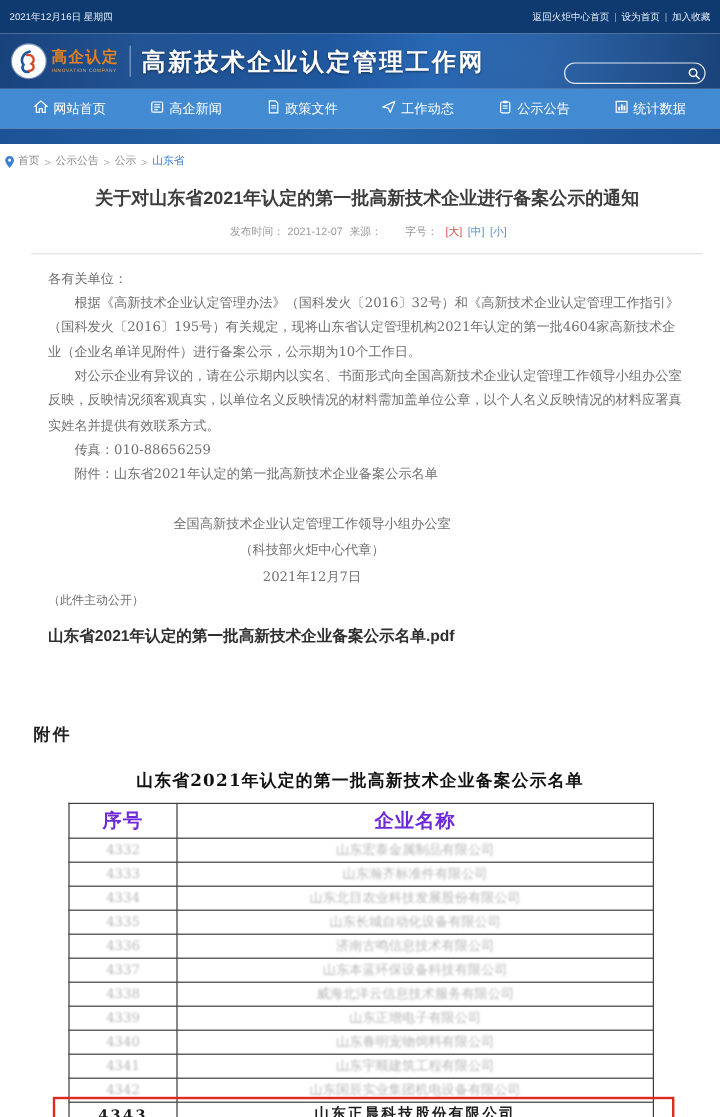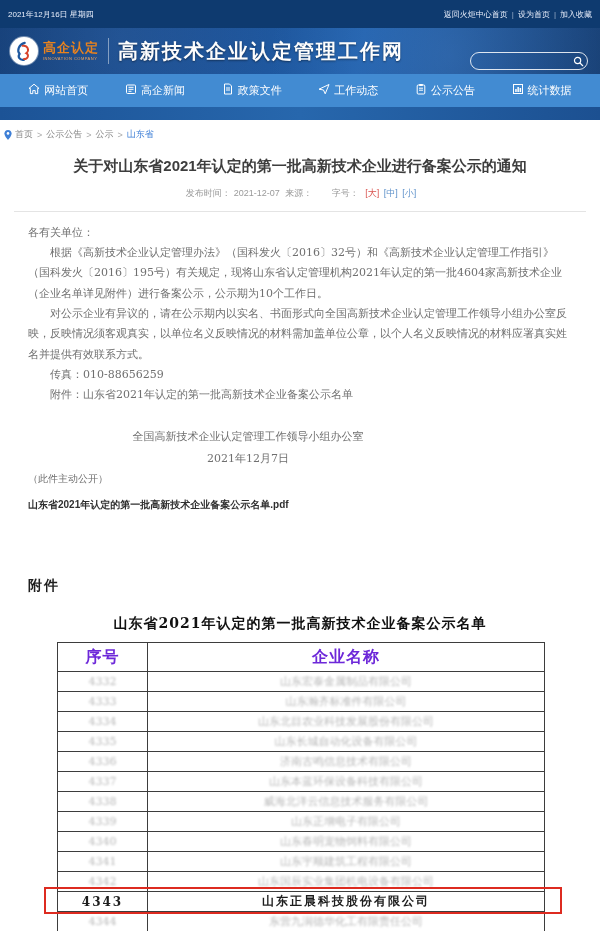--- a/index.html
+++ b/index.html
@@ -41,37 +41,37 @@
   .substrip { height:13px; background:linear-gradient(90deg,#1c5396,#2767ad 50%,#1c5091); }
 
   
   .breadcrumb { display:flex; align-items:center; gap:3px; font-size:9px; color:#8a8a8a;
     padding:8px 4px 2px; }
   .breadcrumb .crumb { cursor:pointer; }
   .breadcrumb .crumb.current { color:#3e7fd6; cursor:default; }
   .breadcrumb .bsep { color:#aaa; margin:0 1px; }
 
   
-  .article { padding:0 28px; }
+  .article { padding:0 28px;margin-left:12px; }
   .article-title { text-align:center; font-size:15px; font-weight:bold; color:#3d3d3d; margin-top:13px; line-height:1.3; }
   .meta { text-align:center; font-size:9px; color:#9a9a9a; margin-top:11px; }
   .meta .m { margin:0 3px; }
   .meta .fs-opt { margin:0 1px; cursor:pointer; }
   .rule { border:none; border-top:1px solid #e4e4e4; margin:11px -14px 0; }
 
   .body-text { font-family:"DejaVu Serif","Liberation Serif",serif; font-size:11px; color:#6f6f6f;
     line-height:1.85; margin-top:11px; }
   .body-text p { margin:0; }
   .body-text p.indent { text-indent:2em; }
   .fax { margin-top:9px; }
   .attach-line { margin-top:28px; }
   .sig-block { width:440px; text-align:center; margin-top:20px; line-height:2.0; }
   .disclosure { margin-top:4px; font-size:10px; }
   .pdf-link { display:inline-block; margin-top:8px; font-family:"Liberation Sans",sans-serif;
-    font-size:10px; font-weight:bold; color:#2f2f2f; cursor:pointer; text-decoration:none; }
+    font-size:13px; font-weight:bold; color:#2f2f2f; cursor:pointer; text-decoration:none; }
 
   
   .attachment { margin-top:62px; padding:0 28px; font-family:"DejaVu Serif","Liberation Serif",serif; }
   .attachment-heading { font-size:14px; font-weight:bold; color:#1f1f1f; letter-spacing:2px; }
   .table-title { text-align:center; font-size:14px; font-weight:bold; color:#111; margin:20px 0 9px; letter-spacing:1px; }
   .table-wrap { position:relative; width:488px; margin-left:29px; }
   table { width:100%; border-collapse:collapse; font-size:11px; color:#4d4d4d; table-layout:fixed; }
   th, td { border:1px solid #3d3d3d; text-align:center; padding:0; }
   th { height:29px; font-weight:bold; color:#6d28d9; font-size:16px; letter-spacing:1px; }
   td { height:20px; }
@@ -229,20 +229,21 @@
 
     <div class="body-text">
       <p>各有关单位：</p>
       <p class="indent">根据《高新技术企业认定管理办法》（国科发火〔2016〕32号）和《高新技术企业认定管理工作指引》（国科发火〔2016〕195号）有关规定，现将山东省认定管理机构2021年认定的第一批4604家高新技术企业（企业名单详见附件）进行备案公示，公示期为10个工作日。</p>
       <p class="indent">对公示企业有异议的，请在公示期内以实名、书面形式向全国高新技术企业认定管理工作领导小组办公室反映，反映情况须客观真实，以单位名义反映情况的材料需加盖单位公章，以个人名义反映情况的材料应署真实姓名并提供有效联系方式。</p>
       <p class="indent fax">传真：010-88656259</p>
       <p class="indent attach-line">附件：山东省2021年认定的第一批高新技术企业备案公示名单</p>
       <div class="sig-block">
   <div>全国高新技术企业认定管理工作领导小组办公室</div>
 
+  <div>（科技部火炬中心代章）</div>
 
   <div>2021年12月7日</div>
 </div>
       <p class="disclosure">（此件主动公开）</p>
       <a class="pdf-link">山东省2021年认定的第一批高新技术企业备案公示名单.pdf</a>
     </div>
   </div>
 
   <div class="attachment">
     <div class="attachment-heading">附件</div>

